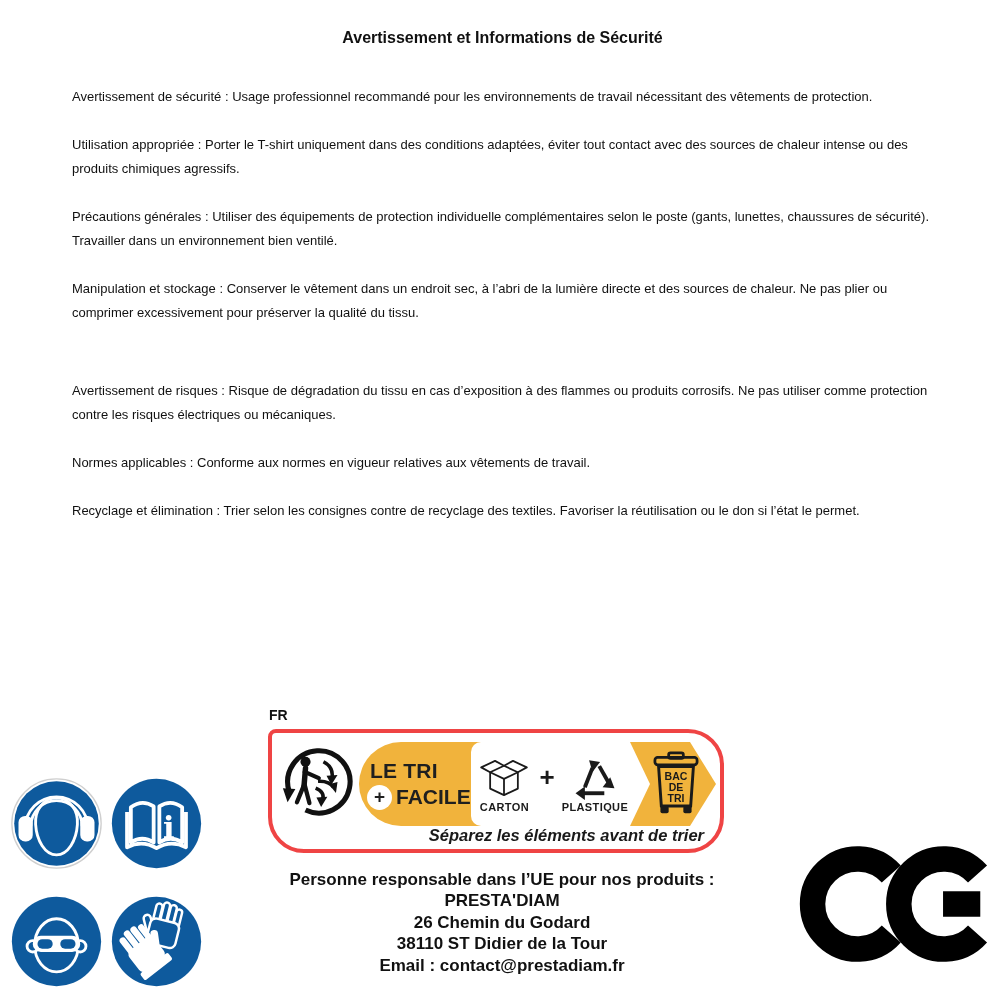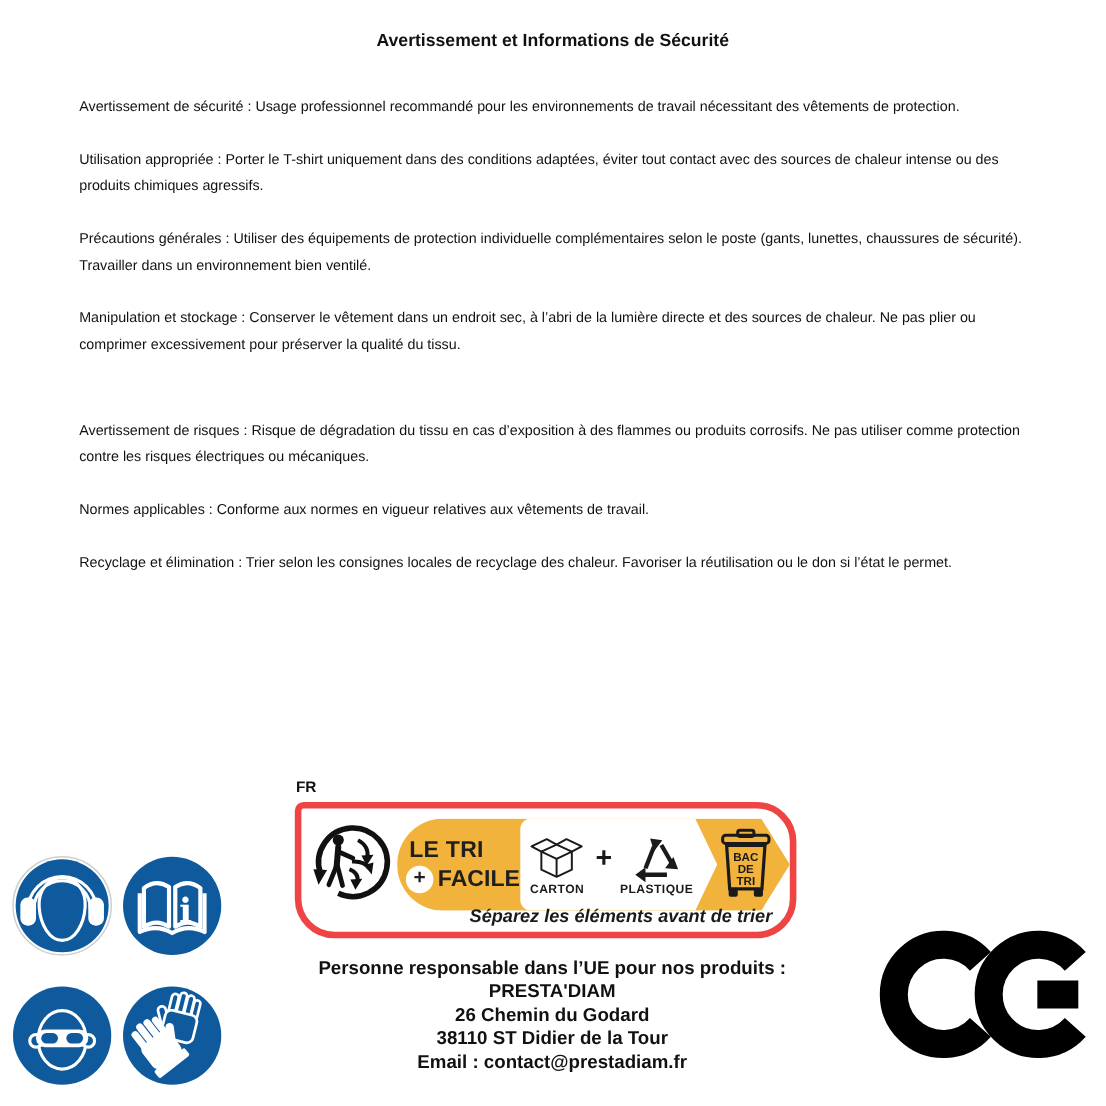--- a/index.html
+++ b/index.html
@@ -12,21 +12,21 @@
   .content p.gap-before{margin-top:54px;}
 
   
   .icons-grid{position:absolute;left:9px;top:776px;display:grid;
               grid-template-columns:95px 95px;column-gap:5px;row-gap:23px;}
   .icons-grid svg{display:block;}
 
   
   .fr-tag{position:absolute;left:269px;top:707px;font-size:14px;font-weight:bold;color:#111;}
   .tri-box{position:absolute;left:268px;top:729px;width:456px;height:124px;background:#fff;
-           border:6px solid #ef4444;border-radius:8px 36px 36px 36px;box-sizing:border-box;}
+           border:4px solid #ef4444;border-radius:8px 36px 36px 36px;box-sizing:border-box;}
   .triman{position:absolute;left:7px;top:7px;}
   .band{position:absolute;left:87px;top:9px;width:357px;height:84px;background:#F1B33C;
         border-radius:42px 0 0 42px;
         clip-path:polygon(0 0, calc(100% - 26px) 0, 100% 50%, calc(100% - 26px) 100%, 0 100%);
         display:flex;align-items:stretch;}
   .lt-text{width:104px;display:flex;flex-direction:column;justify-content:center;padding-left:8px;}
   .lt-line1{font-size:21px;font-weight:800;letter-spacing:.2px;color:#1f1f1f;margin:0 0 2px 3px;}
   .lt-line2{display:flex;align-items:center;gap:4px;font-size:21px;font-weight:800;color:#1f1f1f;}
   .plus-circle{width:25px;height:25px;border-radius:50%;background:#fff;display:flex;
                align-items:center;justify-content:center;font-size:19px;font-weight:800;color:#1f1f1f;flex:0 0 25px;}
@@ -53,21 +53,21 @@
 
   <div class="doc-title">Avertissement et Informations de Sécurité</div>
 
   <div class="content">
     <p>Avertissement de sécurité : Usage professionnel recommandé pour les environnements de travail nécessitant des vêtements de protection.</p>
     <p>Utilisation appropriée : Porter le T-shirt uniquement dans des conditions adaptées, éviter tout contact avec des sources de chaleur intense ou des produits chimiques agressifs.</p>
     <p>Précautions générales : Utiliser des équipements de protection individuelle complémentaires selon le poste (gants, lunettes, chaussures de sécurité). Travailler dans un environnement bien ventilé.</p>
     <p>Manipulation et stockage : Conserver le vêtement dans un endroit sec, à l’abri de la lumière directe et des sources de chaleur. Ne pas plier ou comprimer excessivement pour préserver la qualité du tissu.</p>
     <p class="gap-before">Avertissement de risques : Risque de dégradation du tissu en cas d’exposition à des flammes ou produits corrosifs. Ne pas utiliser comme protection contre les risques électriques ou mécaniques.</p>
     <p>Normes applicables : Conforme aux normes en vigueur relatives aux vêtements de travail.</p>
-    <p>Recyclage et élimination : Trier selon les consignes locales de recyclage des chaleur. Favoriser la réutilisation ou le don si l’état le permet.</p>
+    <p>Recyclage et élimination : Trier selon les consignes contre de recyclage des textiles. Favoriser la réutilisation ou le don si l’état le permet.</p>
   </div>
 
   <div class="icons-grid">
 
     <svg width="95" height="95" viewBox="0 0 100 100">
       <circle cx="50" cy="50" r="44.5" fill="#0E5A9D"></circle>
       <circle cx="50" cy="50" r="47" fill="none" stroke="#cfcfcf" stroke-width="1.4"></circle>
       <path d="M50,23 C64,23 73,36 72,51 C71,68 62,83 50,83 C38,83 29,68 28,51 C27,36 36,23 50,23 Z" fill="#0E5A9D" stroke="#fff" stroke-width="3"></path>
       <path d="M23,53 A27,27 0 0 1 77,53" stroke="#fff" stroke-width="3" fill="none"></path>
       <path d="M17,55 A33,33 0 0 1 83,55" stroke="#fff" stroke-width="3" fill="none"></path>

